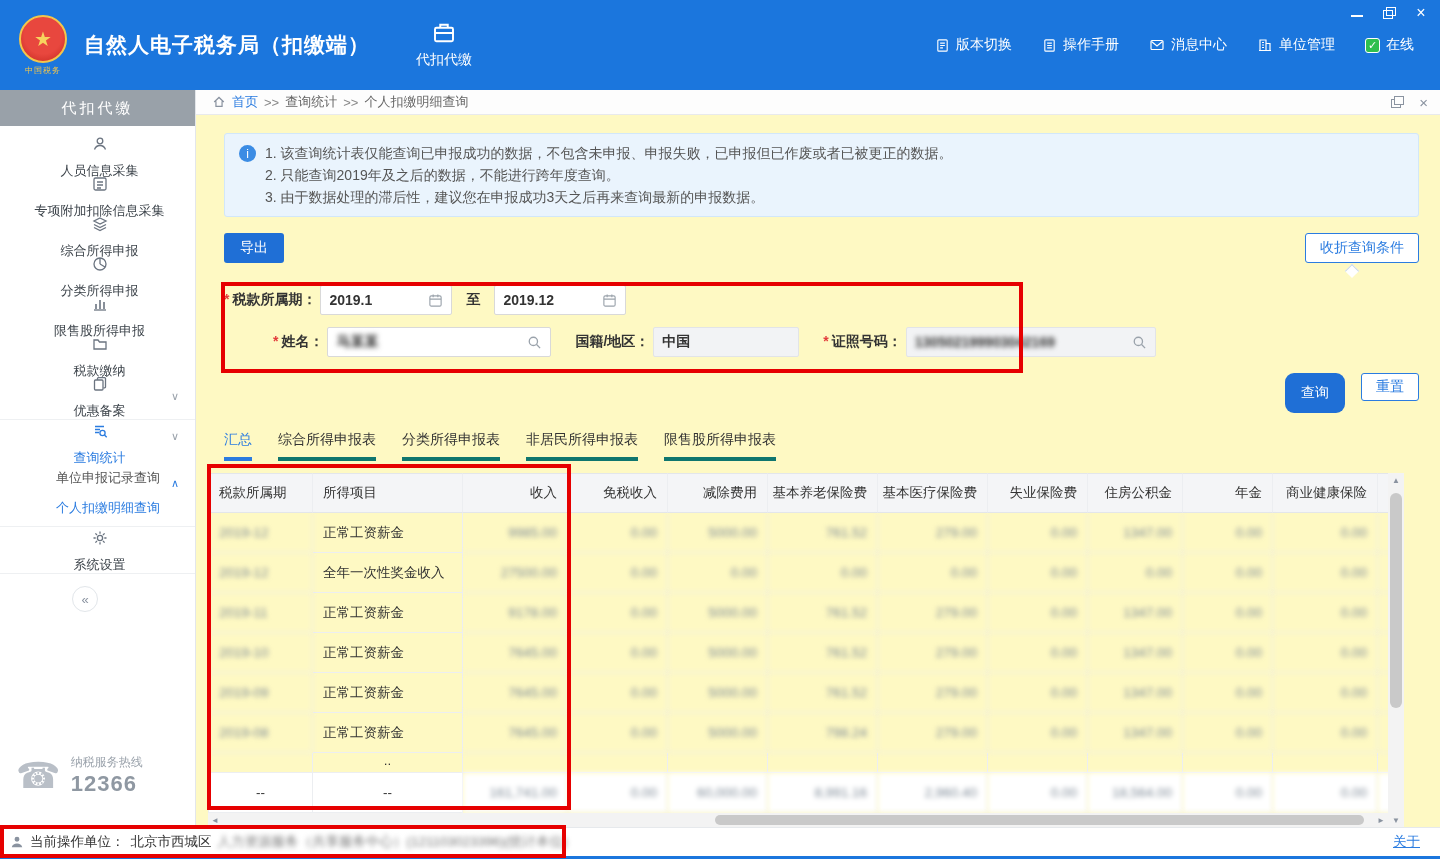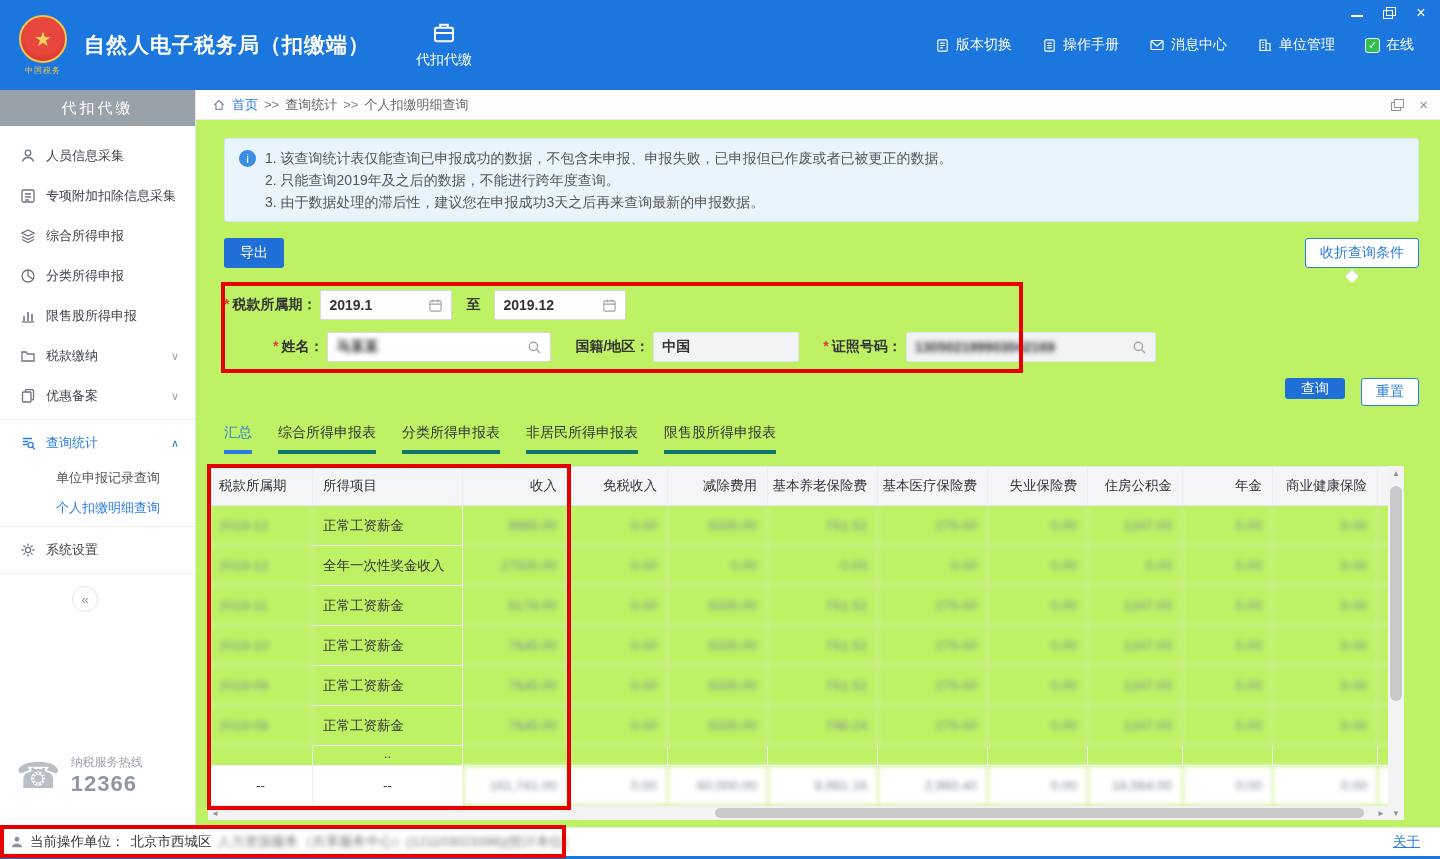--- a/index.html
+++ b/index.html
@@ -30,37 +30,37 @@
   .icon-restore::after { content:""; position:absolute; left:4px; top:1px; width:8px; height:7px; border:1px solid #fff; }
   .icon-close { font-size:16px; }
 
   
   .layout { display:flex; height:737px; }
   .sidebar { width:196px; flex:none; background:#fff; border-right:1px solid #e3e6ea; position:relative; }
   .sidebar-header { height:36px; background:#99a1a9; color:#fff; font-size:15px; letter-spacing:3px;
                     display:flex; align-items:center; justify-content:center; }
   .menu { padding-top:10px; }
   .menu-item { height:40px; display:flex; align-items:center; padding:0 16px 0 20px; gap:10px;
-               cursor:pointer; color:#3c434a; font-size:13px; white-space:nowrap; }
+               cursor:pointer; color:#3c434a; font-size:13px; white-space:nowrap;flex-direction:column; }
   .menu-item .mi-icon { width:16px; height:16px; color:#6b7480; flex:none; display:flex; }
   .menu-item .chev { margin-left:auto; color:#9aa2ab; font-size:11px; }
   .menu-item.active, .menu-item.active .mi-icon, .menu-item.active .chev { color:#2b7ce0; }
   .submenu-item { height:30px; display:flex; align-items:center; padding-left:56px; font-size:13px; color:#555; cursor:pointer; }
   .submenu-item.active { color:#2b7ce0; }
   .sep { border-top:1px solid #eef0f2; margin:3px 0; }
   .collapse-row { margin:12px 0 0 72px; }
   .collapse-btn { width:26px; height:26px; border:1px solid #e2e6ea; border-radius:50%; background:#fff;
                   color:#8a93a0; font-size:13px; display:flex; align-items:center; justify-content:center; cursor:pointer; }
   .hotline { position:absolute; bottom:30px; left:16px; display:flex; align-items:center; gap:10px; }
   .hotline-icon { font-size:36px; color:#b9bfc7; line-height:1; }
   .hotline-label { font-size:12px; color:#9aa2ab; }
   .hotline-number { font-size:22px; font-weight:bold; color:#8f98a2; letter-spacing:1px; }
 
   
-  .main { flex:1; min-width:0; display:flex; flex-direction:column; background:#bef264; }
+  .main { flex:1; min-width:0; display:flex; flex-direction:column; background:#fef9c3; }
   .breadcrumb-bar { height:30px; border-bottom:1px solid #e8eaed; display:flex; align-items:center;
                     padding:0 12px 0 16px; gap:6px; font-size:13px; color:#666; background:#fdfdfd; }
   .home-icon { display:flex; color:#8a93a0; }
   .bc-link { color:#2b7ce0; cursor:pointer; }
   .bc-sep { color:#888; }
   .bc-right { margin-left:auto; display:flex; gap:16px; color:#8a93a0; align-items:center; }
   .bc-restore { width:12px; height:12px; position:relative; cursor:pointer; }
   .bc-restore::before { content:""; position:absolute; left:0; top:3px; width:8px; height:7px; border:1px solid #8a93a0; }
   .bc-restore::after { content:""; position:absolute; left:3px; top:0; width:8px; height:7px; border:1px solid #8a93a0; background:#fdfdfd; }
   .bc-close { font-size:15px; color:#8a93a0; cursor:pointer; line-height:1; }
@@ -92,21 +92,21 @@
   .input.gray { background:#f2f3f5; border-color:#e2e4e7; }
   .tail-icon { display:flex; margin-left:6px; flex:none; }
   .w-period { width:132px; margin-left:4px; }
   .w-name { width:224px; margin-left:4px; }
   .w-nat { width:146px; margin-left:4px; }
   .w-id { width:250px; margin-left:4px; }
   .to-label { margin:0 10px 0 14px; }
   .gap-label { margin-left:24px; }
 
   .action-row { margin-top:16px; display:flex; justify-content:flex-end; gap:16px; }
-  .btn-query { width:60px; height:21px; background:#1f6fd6; color:#fff; border:none; border-radius:3px;
+  .btn-query { width:60px; height:40px; background:#1f6fd6; color:#fff; border:none; border-radius:9px;
                font-size:14px; cursor:pointer; font-family:inherit; }
   .btn-reset { width:58px; height:28px; background:#fff; color:#2b7ce0; border:1px solid #2b7ce0; border-radius:3px;
                font-size:14px; cursor:pointer; font-family:inherit; }
 
   .tabs { margin-top:18px; display:flex; gap:26px; }
   .tab { padding-bottom:8px; border-bottom:4px solid #0f766e; color:#333; cursor:pointer; font-size:14px; white-space:nowrap; }
   .tab.active { color:#2b7ce0; border-bottom-color:#2b7ce0; }
 
   
   .table-zone { position:relative; margin-top:12px; margin-left:-16px; width:1196px; }

